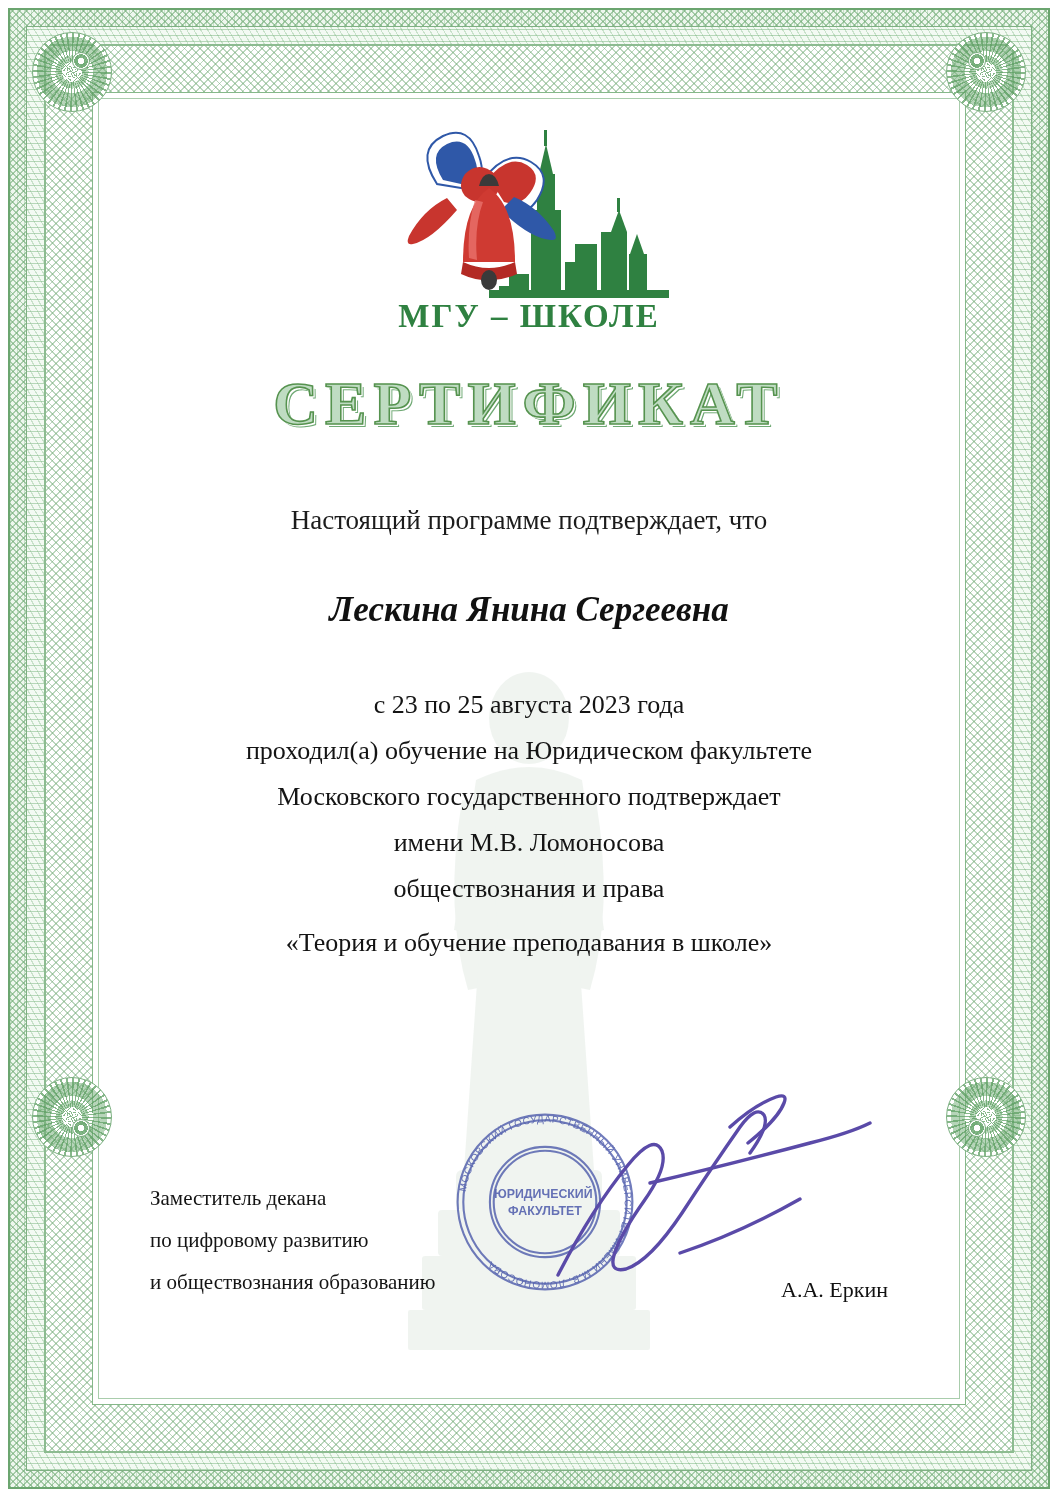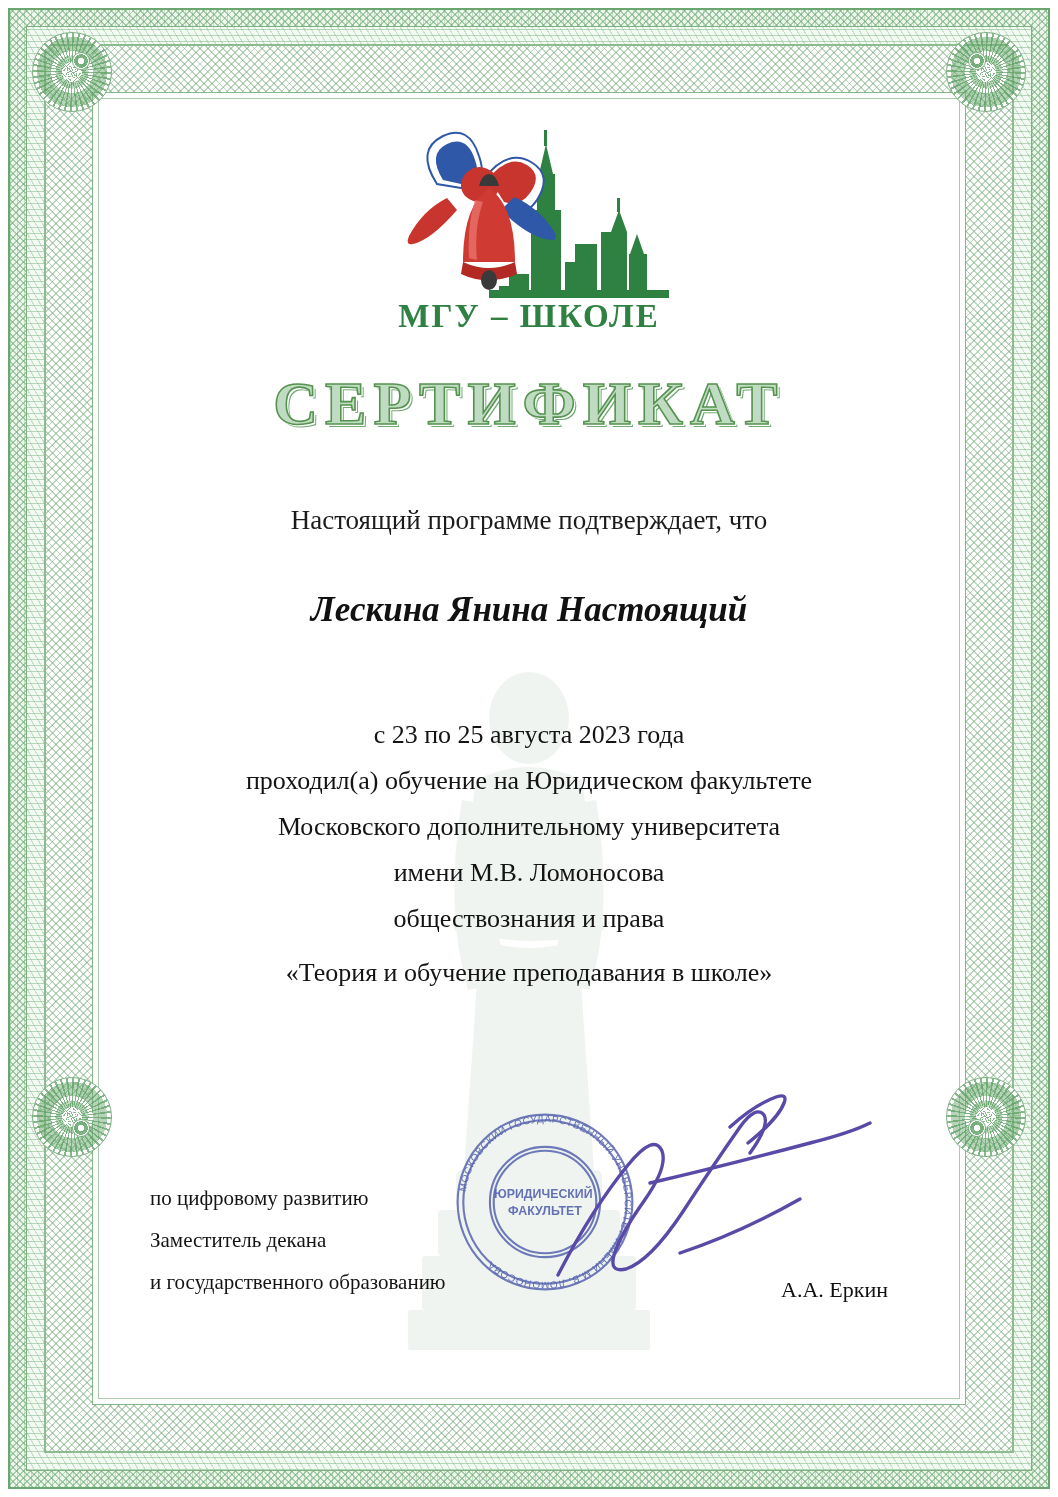--- a/index.html
+++ b/index.html
@@ -163,21 +163,21 @@
 
   .recipient {
     margin-top: 54px;
     font-size: 35px;
     font-weight: bold;
     font-style: italic;
     color: #111111;
   }
 
   .body-block {
-    margin-top: 82px;
+    margin-top: 52px;
     font-size: 26px;
     color: #141414;
     line-height: 46px;
   }
   .body-block .line { display: block; }
 
   .program-title { margin-top: 8px; }
 
   
   .sign-area {
@@ -296,26 +296,26 @@
           <ellipse cx="110" cy="166" rx="8" ry="10" fill="#3a3a3a"></ellipse>
         </g>
       </svg>
       <div class="logo-caption">МГУ – ШКОЛЕ</div>
     </div>
 
     <div class="title">СЕРТИФИКАТ</div>
 
     <div class="lead">Настоящий программе подтверждает, что</div>
 
-    <div class="recipient">Лескина Янина Настоящий</div>
+    <div class="recipient">Лескина Янина Сергеевна</div>
 
     <div class="body-block">
       <span class="line">с 23 по 25 августа 2023 года</span>
       <span class="line">проходил(а) обучение на Юридическом факультете</span>
-      <span class="line">Московского дополнительному университета</span>
+      <span class="line">Московского государственного подтверждает</span>
       <span class="line">имени М.В. Ломоносова</span>
       <span class="line">обществознания и права</span>
       <span class="line program-title">«Теория и обучение преподавания в школе»</span>
     </div>
 
     <div class="sign-area">
 
       <svg class="stamp" viewBox="0 0 200 200">
         <defs>
           <path id="outerArc" d="M100,100 m-84,0 a84,84 0 1,1 168,0 a84,84 0 1,1 -168,0"></path>
@@ -339,22 +339,22 @@
       <svg class="signature" viewBox="0 0 360 230">
         <g fill="none" stroke="#5a4aa8" stroke-width="3.4" stroke-linecap="round">
           <path d="M28 212 q34 -66 70 -110 q26 -32 34 -14 q6 16 -18 50 q-24 34 -30 54 q-5 18 12 14 q24 -8 56 -56 q30 -46 58 -86 q16 -22 24 -12 q6 10 -14 38"></path>
           <path d="M120 120 q70 -16 160 -40 q40 -10 60 -20"></path>
           <path d="M200 64 q24 -22 46 -30 q12 -4 8 6 q-6 16 -36 40"></path>
           <path d="M150 190 q60 -20 120 -54"></path>
         </g>
       </svg>
 
       <div class="sign-role">
+        <div>Заместитель декана</div>
         <div>по цифровому развитию</div>
-        <div>Заместитель декана</div>
-        <div>и государственного образованию</div>
+        <div>и обществознания образованию</div>
       </div>
 
       <div class="sign-name">А.А. Еркин</div>
     </div>
 
   </div>
 </div>
 
 </body></html>

